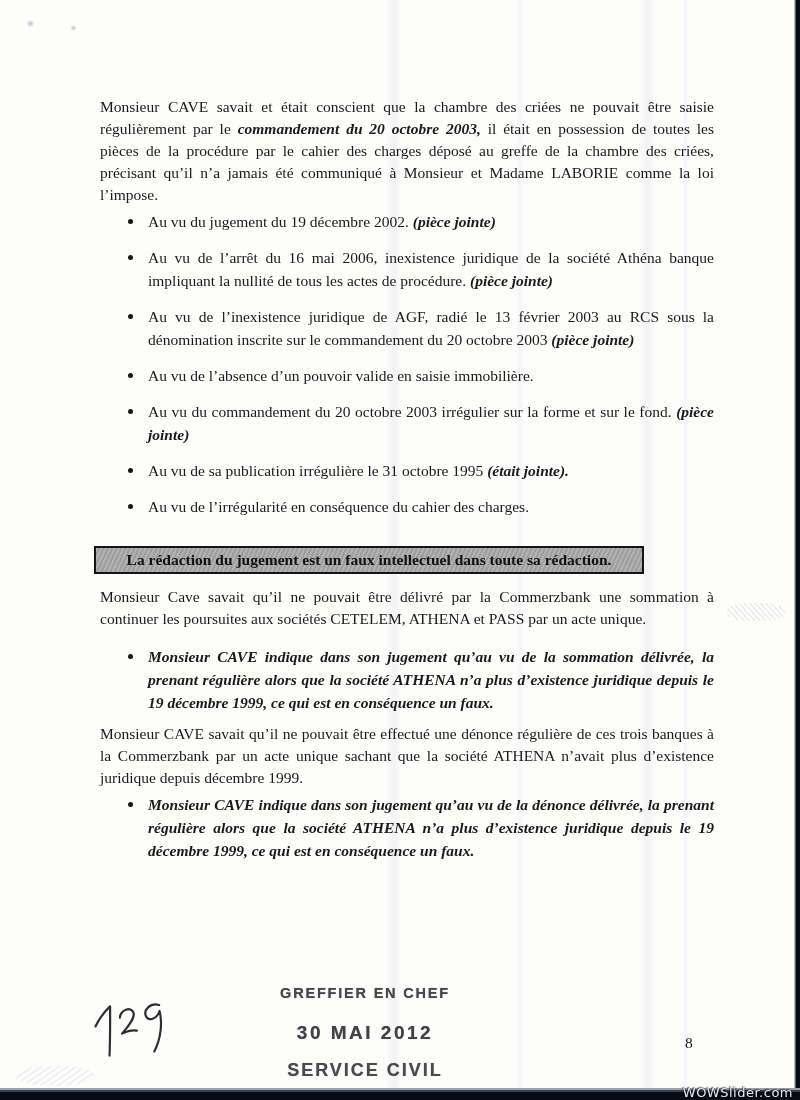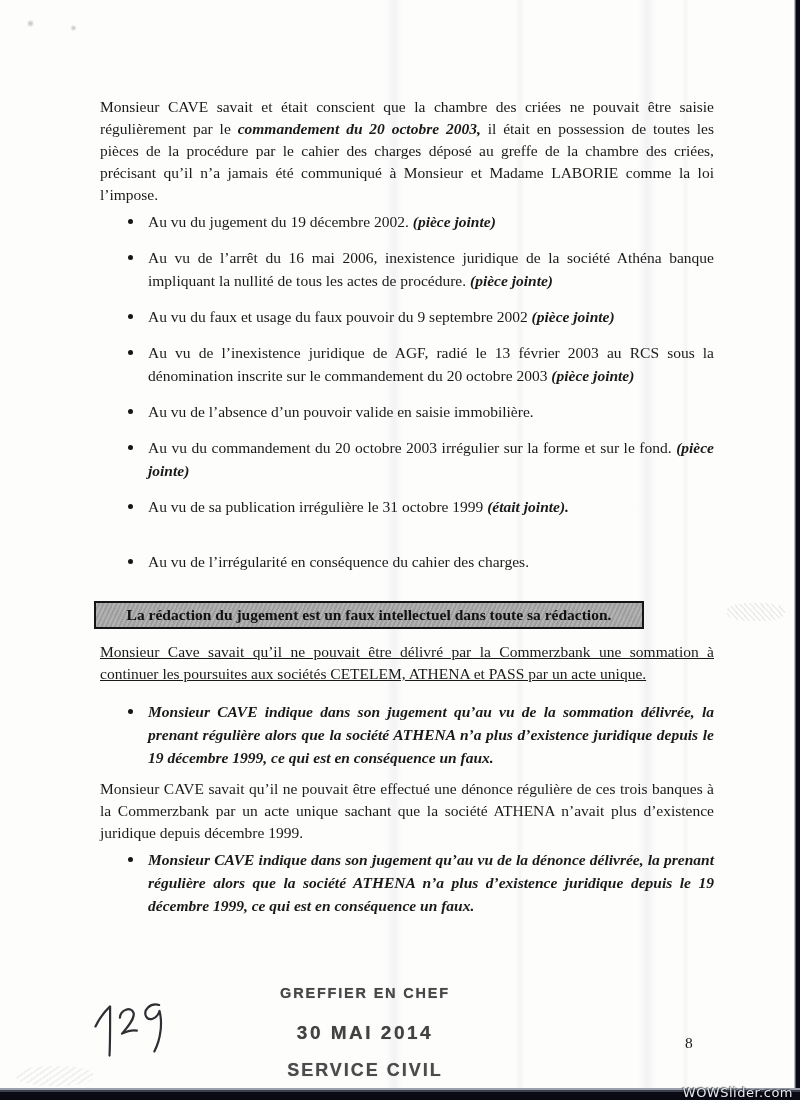--- a/index.html
+++ b/index.html
@@ -71,21 +71,21 @@
   }
 
   .section-header{
     box-sizing:border-box;margin:28px 0 0 -6px;width:550px;height:28px;
     border:2px solid #141414;
     background:
       repeating-linear-gradient(115deg,rgba(255,255,255,.10) 0 2px,rgba(60,60,60,.10) 2px 4px),
       #a9a9a9;
     text-align:center;font-weight:bold;font-size:15.5px;line-height:24px;color:#111;
   }
-  .p2{margin-top:12px !important;text-decoration:underline;}
+  .p2{margin-top:12px !important;}
   .p3{margin-top:9px !important;}
   .p4{margin-top:5px !important;}
   .em2{margin-top:4px !important;}
 
   
   .stamp{
     position:absolute;left:245px;top:985px;width:240px;z-index:2;
     text-align:center;color:#38383a;
     font-family:"Liberation Sans", sans-serif;font-weight:700;
     text-shadow:0 0 .7px rgba(60,60,62,.75);
@@ -116,25 +116,24 @@
   <div class="speck sp2"></div>
   <div class="smudge sm-header"></div>
   <div class="smudge sm-bottom"></div>
 
   <div class="content">
     <p><span>Monsieur CAVE savait et était conscient que la chambre des criées ne pouvait être saisie régulièrement par le </span><span class="bi">commandement du 20 octobre 2003,</span><span> il était en possession de toutes les pièces de la procédure par le cahier des charges déposé au greffe de la chambre des criées, précisant qu’il n’a jamais été communiqué à Monsieur et Madame LABORIE comme la loi l’impose.</span></p>
 
     <ul class="dots">
       <li><span>Au vu du jugement du 19 décembre 2002. </span><span class="bi">(pièce jointe)</span></li>
       <li><span>Au vu de l’arrêt du 16 mai 2006, inexistence juridique de la société Athéna banque impliquant la nullité de tous les actes de procédure. </span><span class="bi">(pièce jointe)</span></li>
-      <li><span>Au vu du faux et usage du faux pouvoir du 9 septembre 2002 </span><span class="bi">(pièce jointe)</span></li>
       <li><span>Au vu de l’inexistence juridique de AGF, radié le 13 février 2003 au RCS sous la dénomination inscrite sur le commandement du 20 octobre 2003 </span><span class="bi">(pièce jointe)</span></li>
       <li><span>Au vu de l’absence d’un pouvoir valide en saisie immobilière.</span></li>
       <li><span>Au vu du commandement du 20 octobre 2003 irrégulier sur la forme et sur le fond. </span><span class="bi">(pièce jointe)</span></li>
-      <li><span>Au vu de sa publication irrégulière le 31 octobre 1999 </span><span class="bi">(était jointe).</span></li>
+      <li><span>Au vu de sa publication irrégulière le 31 octobre 1995 </span><span class="bi">(était jointe).</span></li>
       <li><span>Au vu de l’irrégularité en conséquence du cahier des charges.</span></li>
     </ul>
 
     <div class="section-header">
       <span>La rédaction du jugement est un faux intellectuel dans toute sa rédaction.</span>
     </div>
 
     <p class="p2"><span>Monsieur Cave savait qu’il ne pouvait être délivré par la Commerzbank une sommation à continuer les poursuites aux sociétés CETELEM, ATHENA et PASS par un acte unique.</span></p>
 
     <ul class="em">
@@ -144,21 +143,21 @@
     <p class="p3"><span>Monsieur CAVE savait qu’il ne pouvait être effectué une dénonce régulière de ces trois banques à la Commerzbank par un acte unique sachant que la société ATHENA n’avait plus d’existence juridique depuis décembre 1999.</span></p>
 
     <ul class="em em2">
       <li><span>Monsieur CAVE indique dans son jugement qu’au vu de la dénonce délivrée, la prenant régulière alors que la société ATHENA n’a plus d’existence juridique depuis le 19 décembre 1999, ce qui est en conséquence un faux.</span></li>
     </ul>
 
   </div>
 
   <div class="stamp">
     <div class="stamp-line1">GREFFIER EN CHEF</div>
-    <div class="stamp-date">30 MAI 2014</div>
+    <div class="stamp-date">30 MAI 2012</div>
     <div class="stamp-line3">SERVICE CIVIL</div>
   </div>
 
   <svg class="handwriting" width="90" height="66" viewBox="0 0 90 66" role="img" aria-label="129">
     <path d="M10 24 C14 17, 21 9, 26 5 C25 19, 24 37, 22 54"></path>
     <path d="M35 17 C36 9, 47 6, 49 13 C50 19, 42 27, 36 33 C41 31, 47 30, 51 31"></path>
     <path d="M75 7 C66 4, 59 11, 61 17 C63 23, 72 21, 75 13 C77 24, 75 40, 67 53"></path>
   </svg>
 
   <div class="page-number">8</div>

